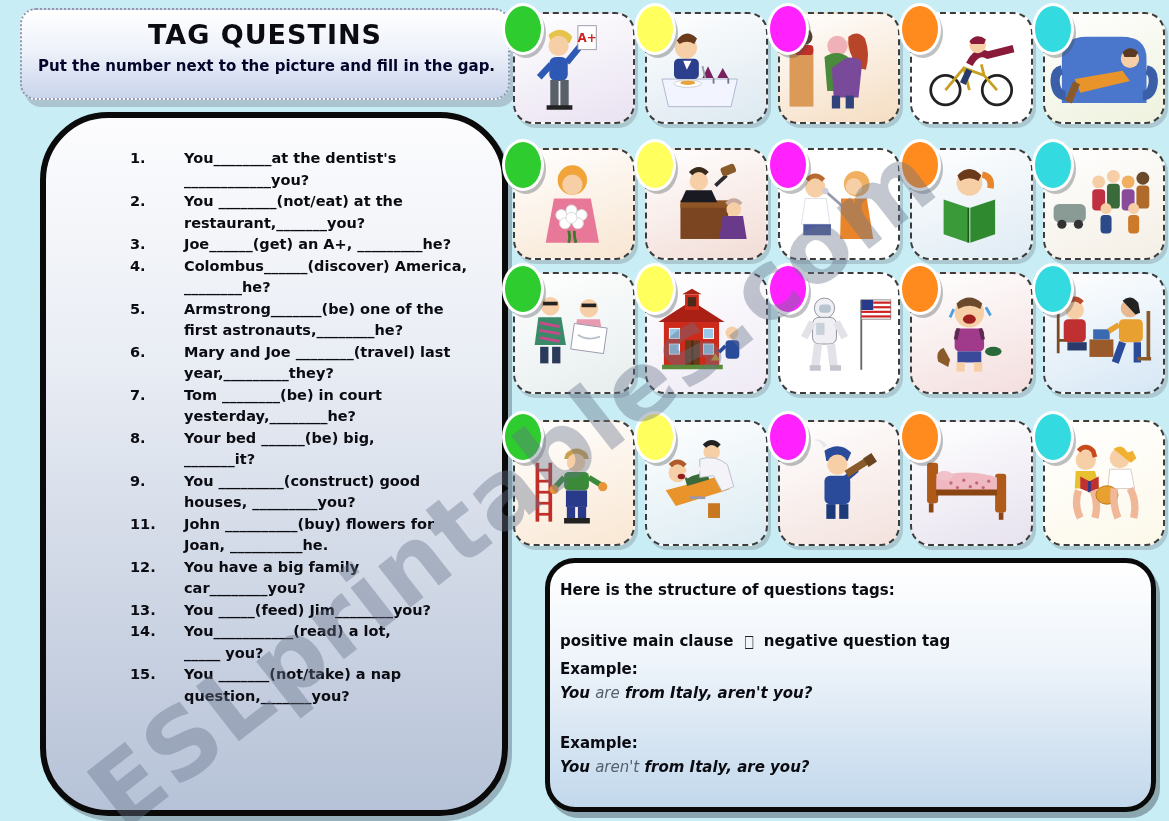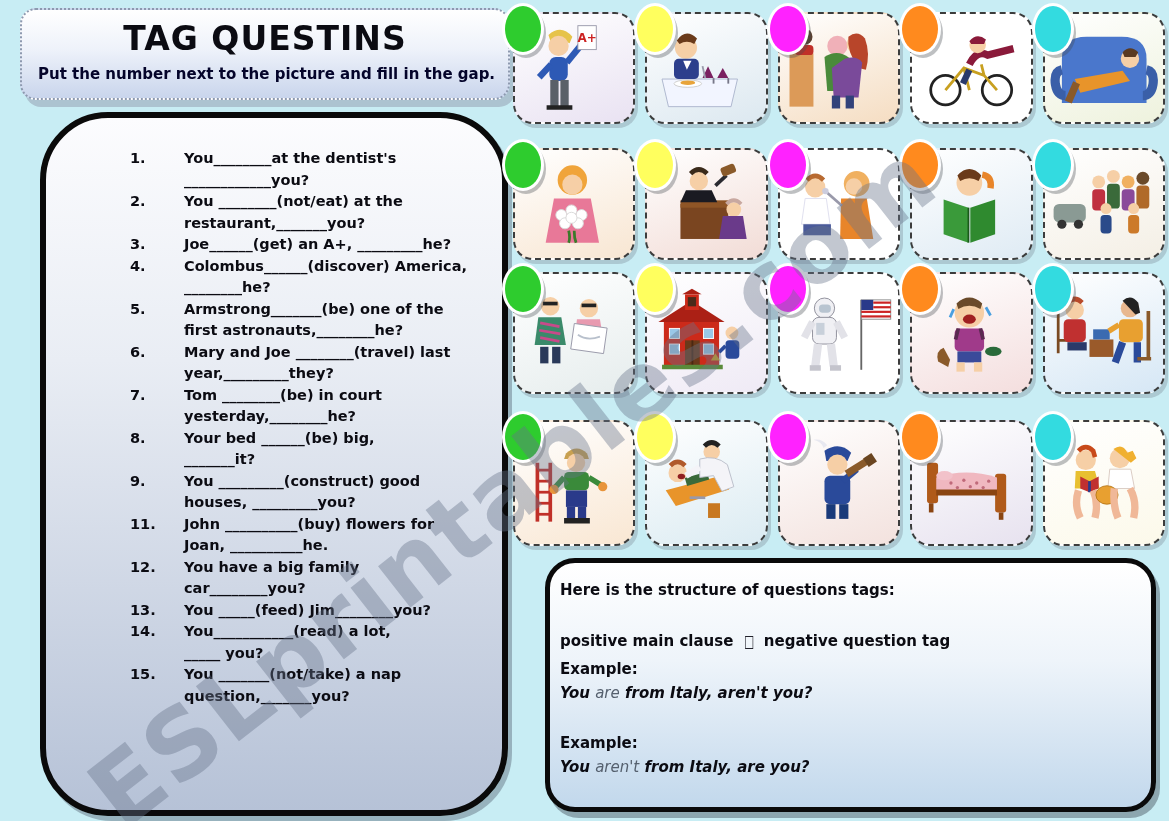--- a/index.html
+++ b/index.html
@@ -9,21 +9,21 @@
     font-family:"DejaVu Sans",sans-serif;
     color:#0b0b12;
   }
   
   .title-box{
     position:absolute;left:20px;top:8px;width:490px;height:92px;box-sizing:border-box;
     border:2px dotted #8d99af;border-radius:16px;
     background:linear-gradient(180deg,#ffffff 0%,#eef2fa 45%,#c9d5ec 100%);
     box-shadow:5px 7px 0 rgba(150,160,178,.55);
   }
-  .title{font-size:33px;font-weight:bold;text-align:center;margin-top:9px;letter-spacing:1px;}
+  .title{font-size:27px;font-weight:bold;text-align:center;margin-top:9px;letter-spacing:1px;}
   .subtitle{font-size:15px;font-weight:bold;color:#04042a;margin:7px 0 0 16px;}
   
   .q-panel{
     position:absolute;left:40px;top:112px;width:468px;height:704px;box-sizing:border-box;
     border:6px solid #0a0a0a;border-radius:68px;
     background:linear-gradient(180deg,#fcfcfe 0%,#e9edf4 35%,#b6c2d7 100%);
     box-shadow:4px 5px 0 rgba(60,70,85,.35);
   }
   .q-list{padding:30px 10px 0 84px;}
   .q-row{display:flex;align-items:flex-start;}

